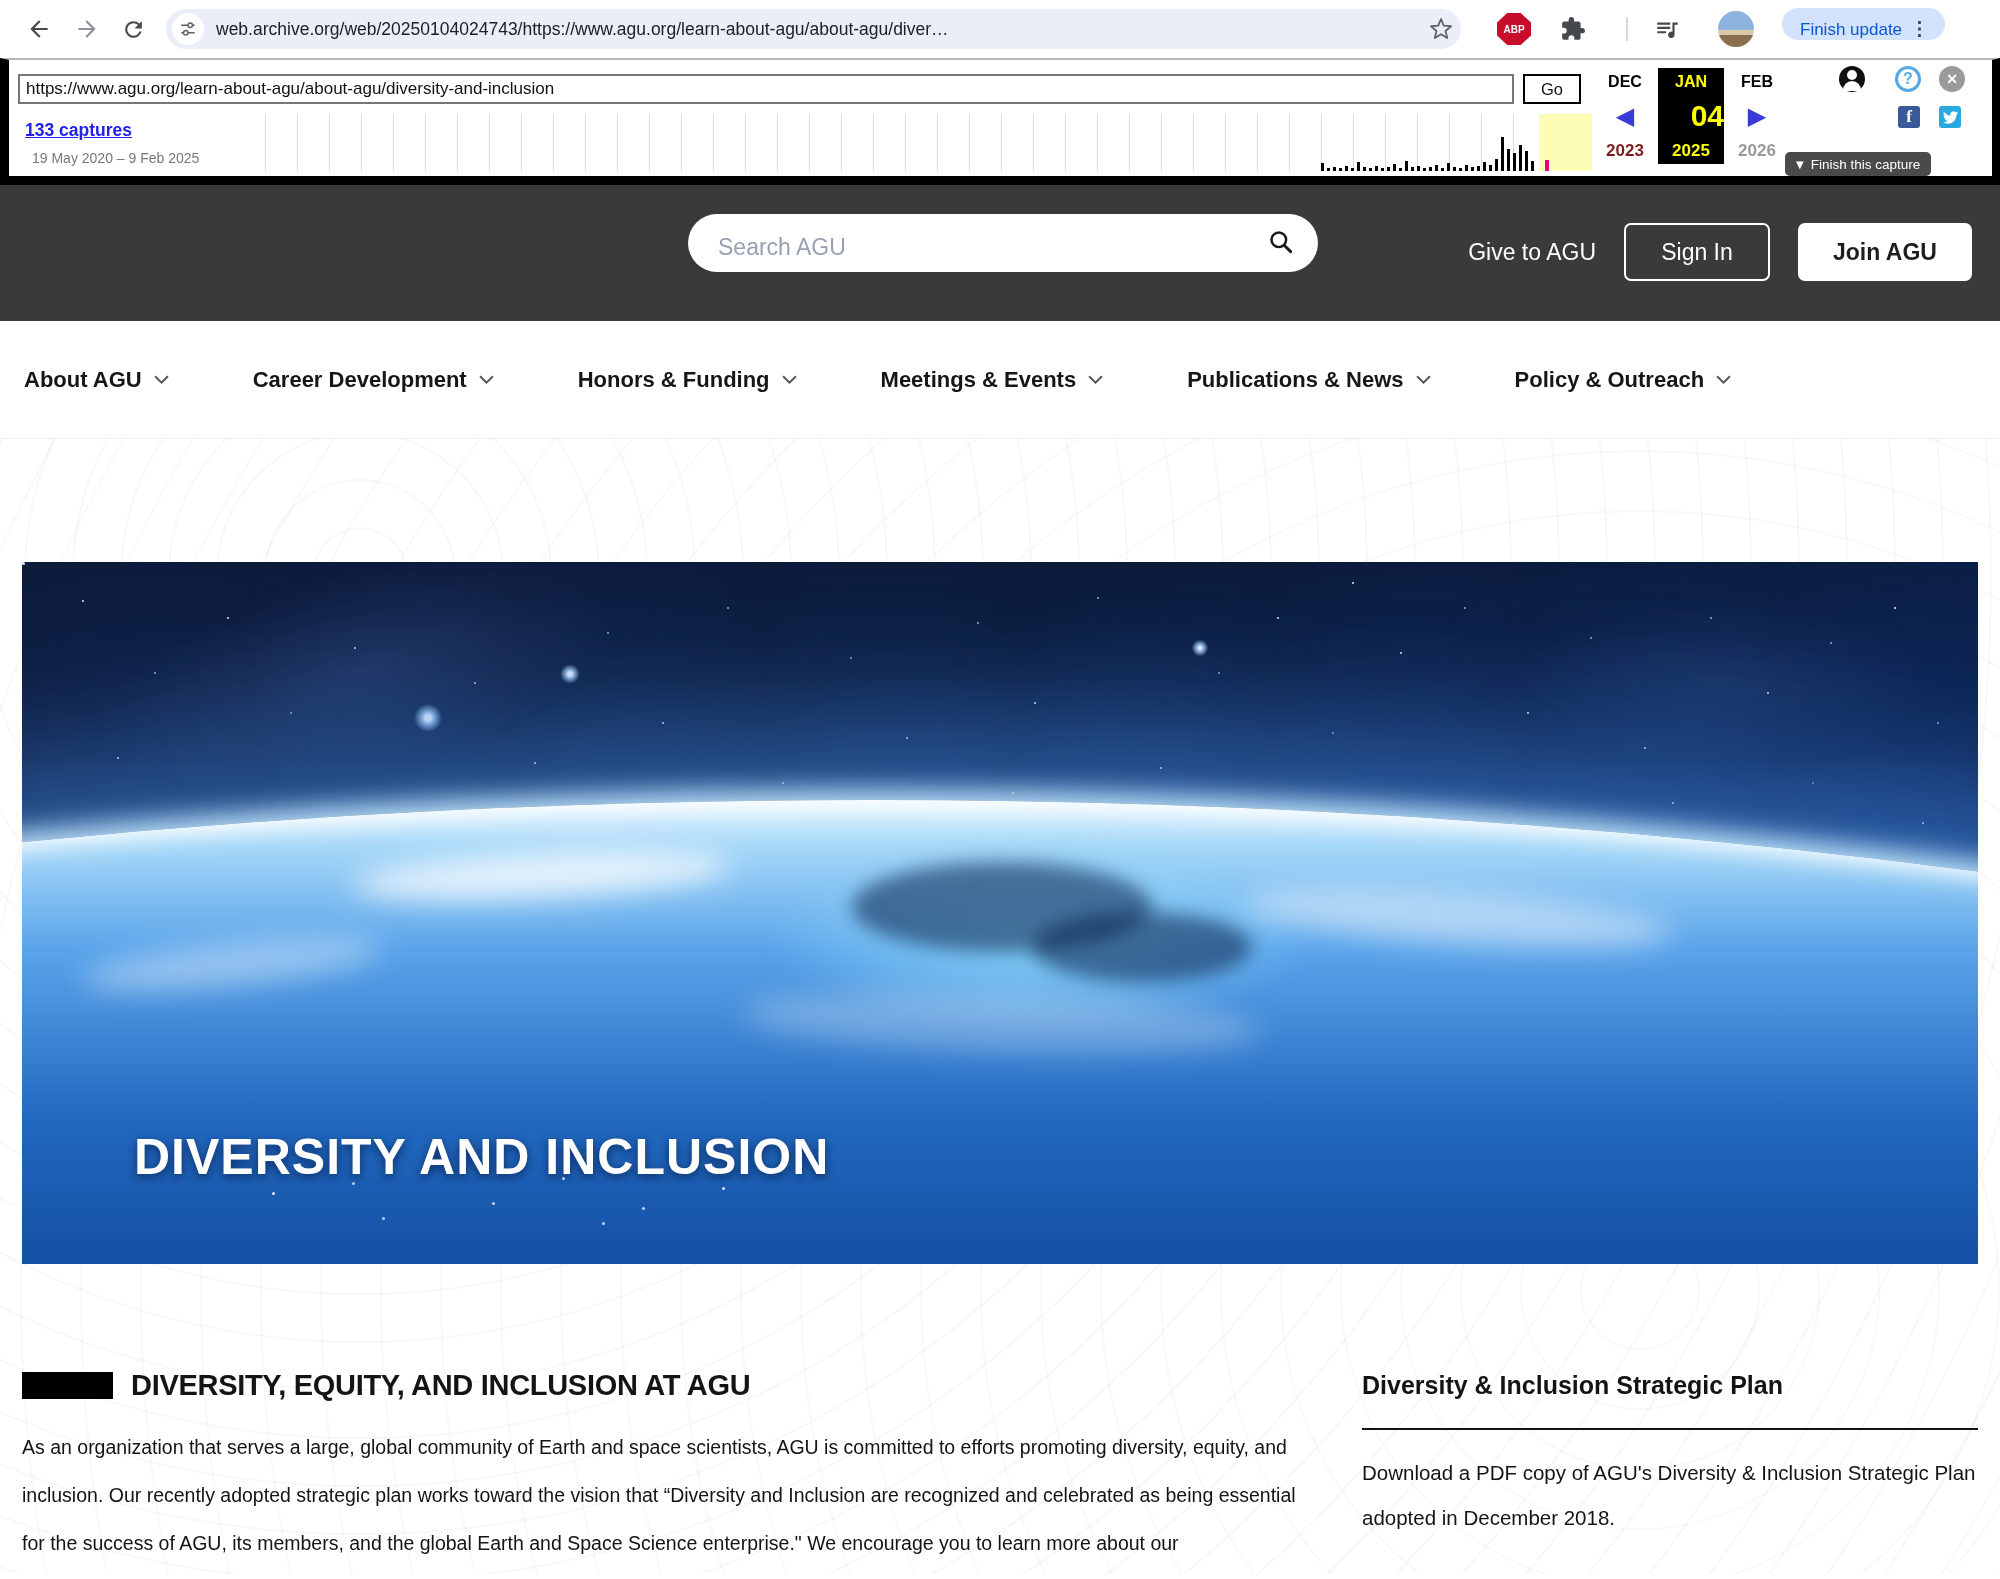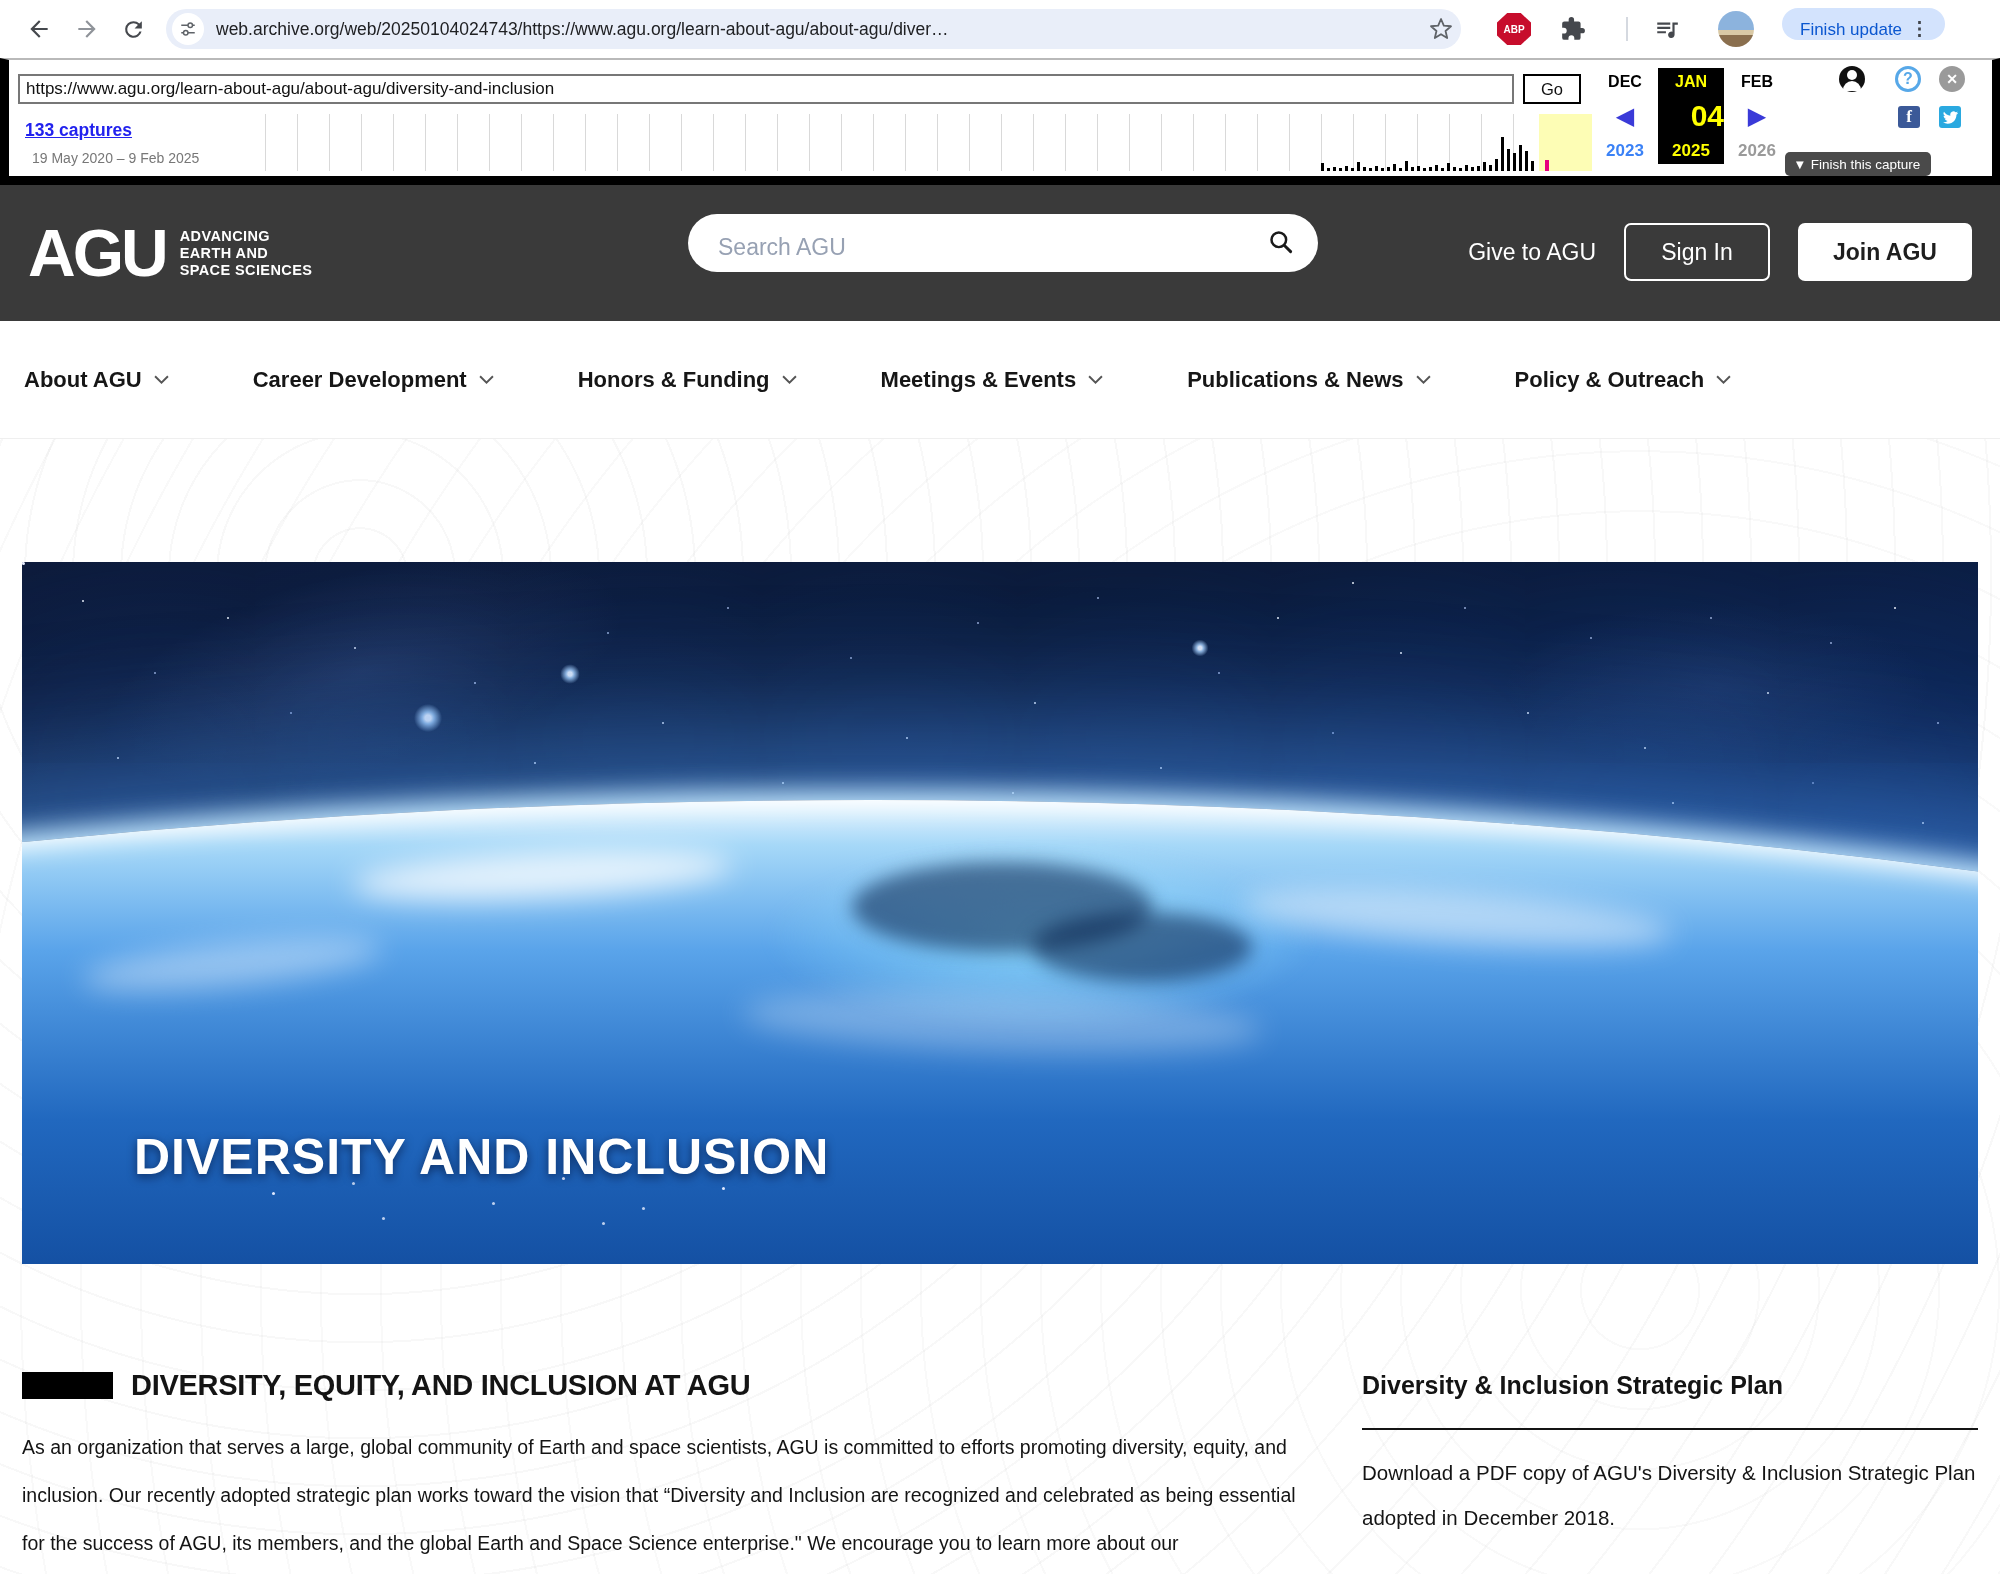--- a/index.html
+++ b/index.html
@@ -46,21 +46,21 @@
   .wb-bars { position:absolute; left:1312px; top:54px; width:218px; height:57px;
     display:flex; align-items:flex-end; gap:3px; }
   .sbar { width:3px; background:#000; flex:none; }
   .wb-yellow { position:absolute; left:1530px; top:54px; width:53px; height:57px; background:#fdfdb5; }
   .wb-pink { position:absolute; left:1536px; top:100px; width:4px; height:11px; background:#e6007e; }
   .wb-cal { position:absolute; left:1583px; top:8px; width:198px; }
   .wb-cal .row { display:flex; }
   .cell { width:66px; text-align:center; font-weight:bold; }
   .mrow .cell { font-size:16px; height:27px; line-height:27px; color:#000; }
   .drow .cell { height:42px; line-height:42px; }
-  .yrow .cell { font-size:17px; height:27px; line-height:27px; color:#3b82f6; }
+  .yrow .cell { font-size:17px; height:27px; line-height:27px; color:#7f1d1d; }
   .cell.active { background:#000; color:#ff0; }
   .cell.dim { color:#9a9a9a; }
   .day-num { font-size:30px; font-weight:bold;text-align:right; }
   .tri { font-family:"DejaVu Sans", sans-serif; color:#3a3ad8; font-size:24px; }
   .wb-round { position:absolute; width:26px; height:26px; border-radius:50%; }
   .wb-person { left:1830px; top:6px; background:#111; }
   .wb-person::before { content:""; position:absolute; left:8px; top:4px; width:10px; height:10px;
     border-radius:50%; background:#fff; }
   .wb-person::after { content:""; position:absolute; left:4px; top:15px; width:18px; height:10px;
     border-radius:9px 9px 0 0; background:#fff; }
@@ -281,28 +281,20 @@
         <path d="M24 2.4c-.9.4-1.8.7-2.8.8 1-.6 1.8-1.6 2.2-2.7-1 .6-2 1-3.2 1.2A5 5 0 0 0 11.7 6c0 .4 0 .8.1 1.1A14 14 0 0 1 1.6.9 5 5 0 0 0 3.2 7.6c-.8 0-1.6-.2-2.3-.6v.1c0 2.4 1.7 4.4 4 4.9-.4.1-.9.2-1.3.2-.3 0-.6 0-.9-.1a5 5 0 0 0 4.7 3.5A10 10 0 0 1 0 17.7 14 14 0 0 0 7.5 20c9.1 0 14-7.5 14-14v-.6c1-.7 1.8-1.6 2.5-2.6z" fill="#fff"></path>
       </svg>
   </div>
   <div class="wb-about">
     <span class="tri-dn">▼</span>
     <span>Finish this capture</span>
   </div>
 </div>
 
 <div class="agu-header">
-  <div class="agu-logo">
-    <div class="agu-mark">AGU</div>
-    <div class="logo-tag">
-      <div>ADVANCING</div>
-      <div>EARTH AND</div>
-      <div>SPACE SCIENCES</div>
-    </div>
-  </div>
   <div class="search-pill">
     <input placeholder="Search AGU" style="">
     <span>
       <svg width="27" height="27" viewBox="0 0 24 24">
           <circle cx="10.5" cy="10.5" r="6.5" fill="none" stroke="#1a1a1a" stroke-width="2.2"></circle>
           <line x1="15.5" y1="15.5" x2="21" y2="21" stroke="#1a1a1a" stroke-width="2.6" stroke-linecap="round"></line>
         </svg>
     </span>
   </div>
   <div class="hdr-right">

